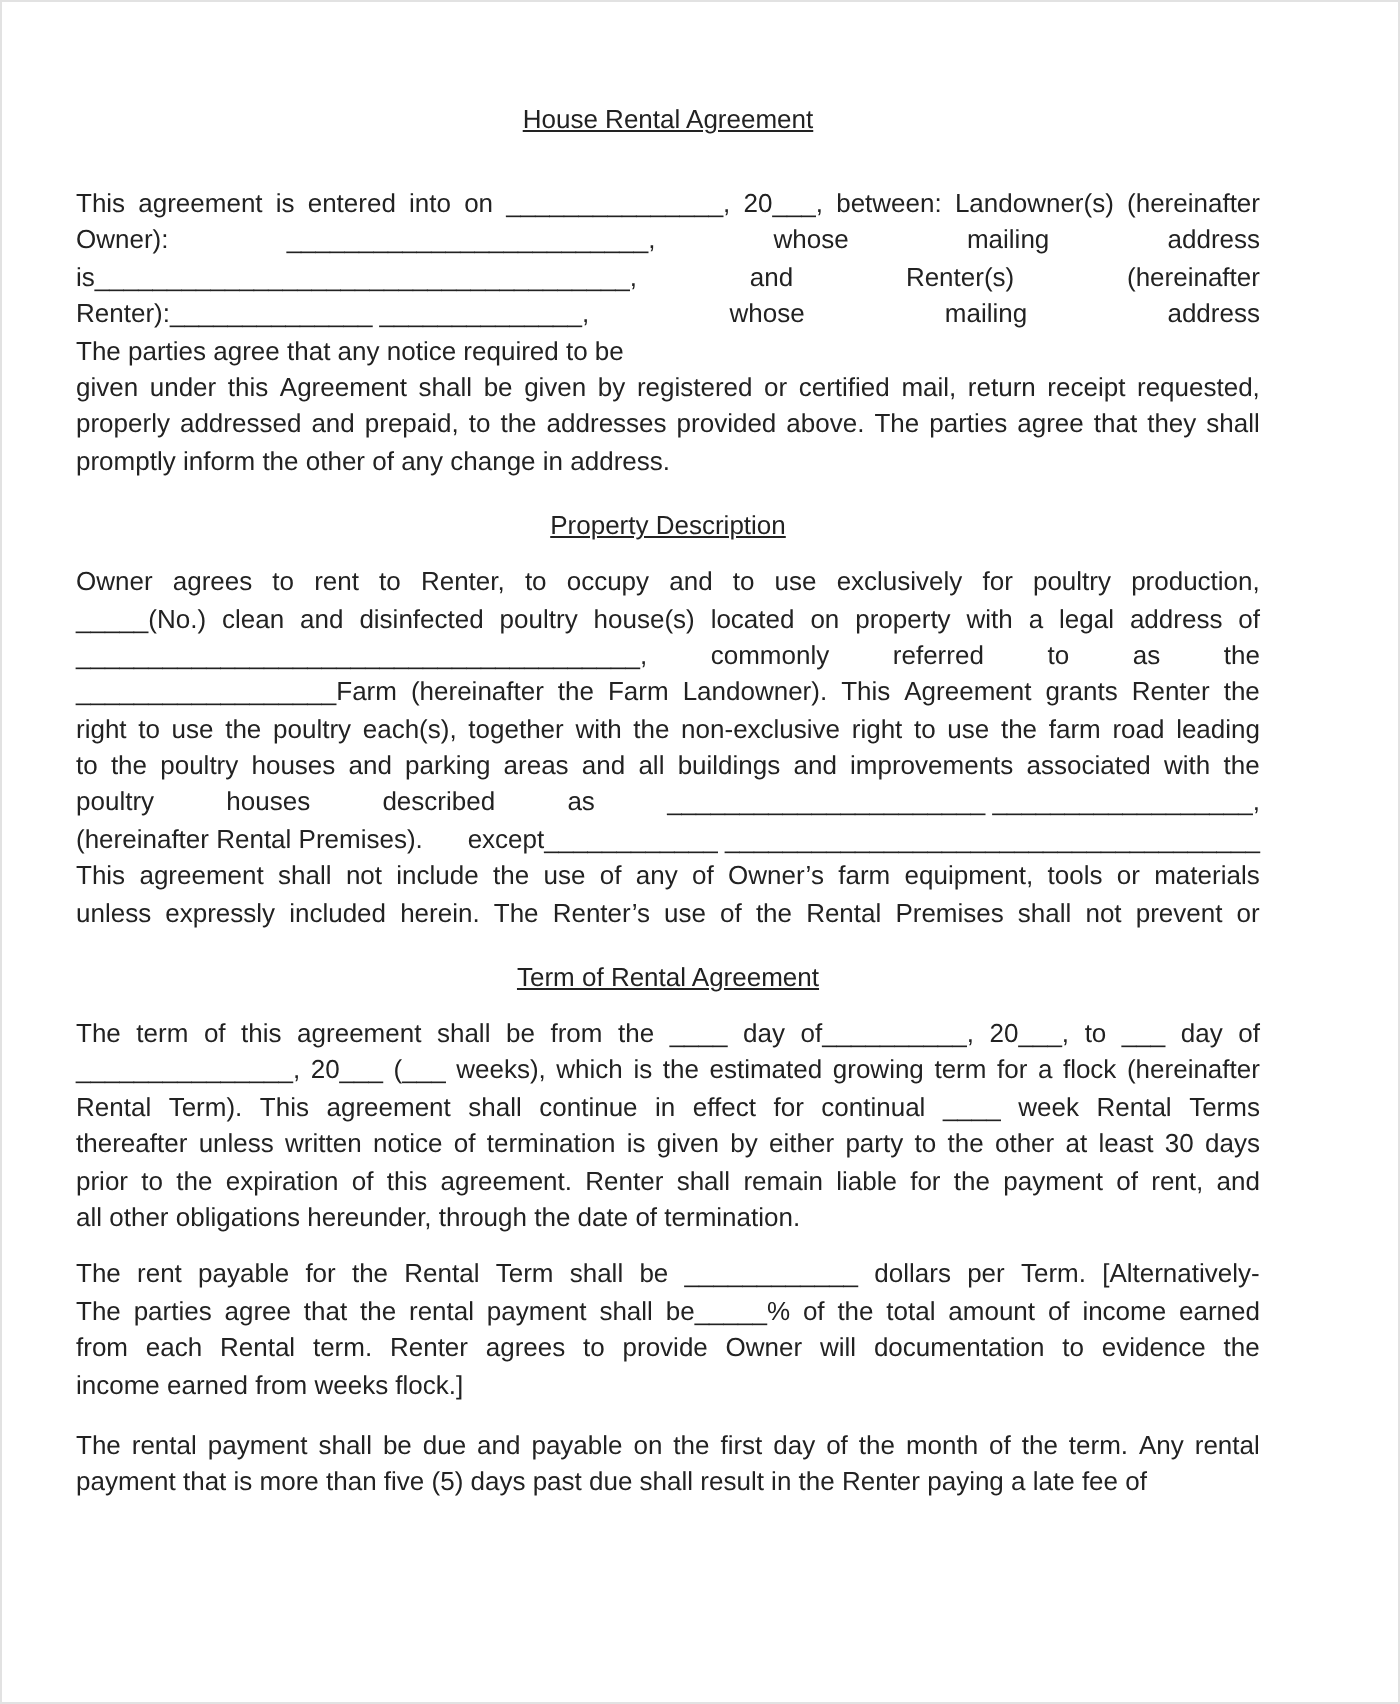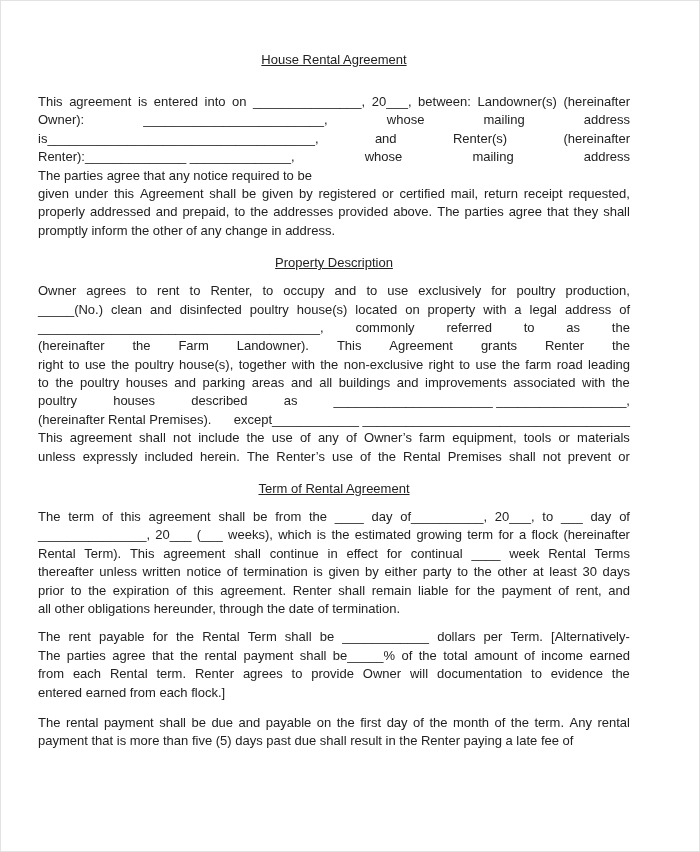--- a/index.html
+++ b/index.html
@@ -146,37 +146,38 @@
             </div>
             <div class="line">
               <span>_______________________________________,</span>
               <span>commonly</span>
               <span>referred</span>
               <span>to</span>
               <span>as</span>
               <span>the</span>
             </div>
             <div class="line">
+              <span>__________________Farm</span>
               <span>(hereinafter</span>
               <span>the</span>
               <span>Farm</span>
               <span>Landowner).</span>
               <span>This</span>
               <span>Agreement</span>
               <span>grants</span>
               <span>Renter</span>
               <span>the</span>
             </div>
             <div class="line">
               <span>right</span>
               <span>to</span>
               <span>use</span>
               <span>the</span>
               <span>poultry</span>
-              <span>house(s),</span>
+              <span>each(s),</span>
               <span>together</span>
               <span>with</span>
               <span>the</span>
               <span>non-exclusive</span>
               <span>right</span>
               <span>to</span>
               <span>use</span>
               <span>the</span>
               <span>farm</span>
               <span>road</span>
@@ -391,21 +392,21 @@
               <span>to</span>
               <span>provide</span>
               <span>Owner</span>
               <span>will</span>
               <span>documentation</span>
               <span>to</span>
               <span>evidence</span>
               <span>the</span>
             </div>
             <div class="line last">
-              <span>entered earned from each flock.]</span>
+              <span>income earned from weeks flock.]</span>
             </div>
           </div>
           <div class="para">
             <div class="line">
               <span>The</span>
               <span>rental</span>
               <span>payment</span>
               <span>shall</span>
               <span>be</span>
               <span>due</span>

